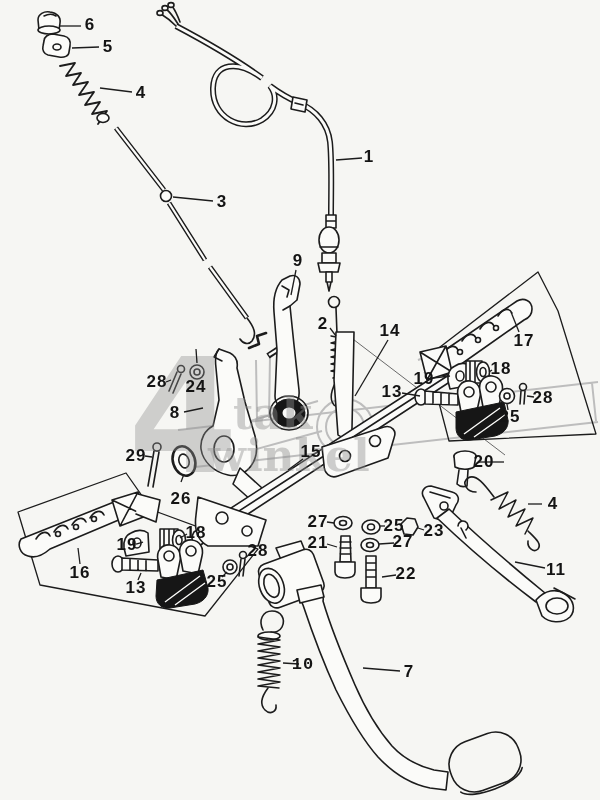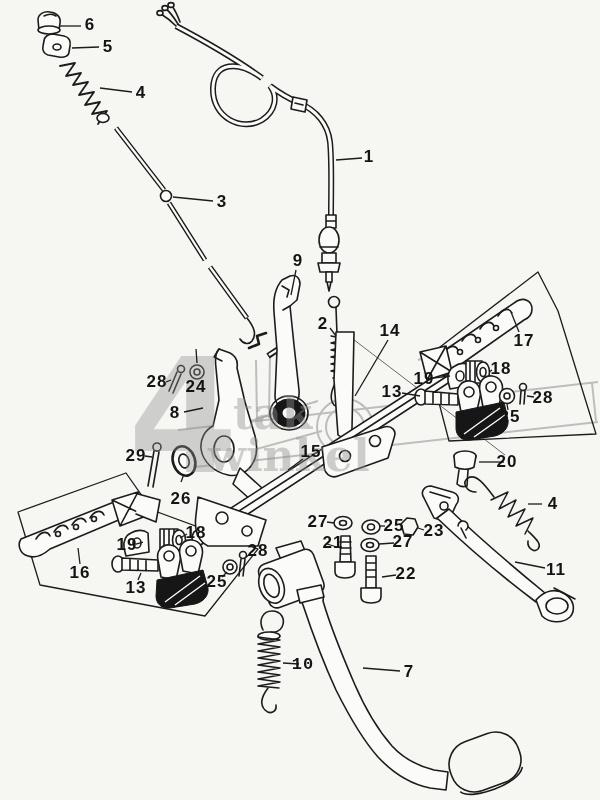--- a/index.html
+++ b/index.html
@@ -313,22 +313,22 @@
       <div class="plabel" style="left: 136px; top: 588px;">13</div>
       <div class="plabel" style="left: 392px; top: 392px;">13</div>
       <div class="plabel" style="left: 390px; top: 331px;">14</div>
       <div class="plabel" style="left: 311px; top: 452px;">15</div>
       <div class="plabel" style="left: 80px; top: 573px;">16</div>
       <div class="plabel" style="left: 524px; top: 341px;">17</div>
       <div class="plabel" style="left: 196px; top: 533px;">18</div>
       <div class="plabel" style="left: 501px; top: 369px;">18</div>
       <div class="plabel" style="left: 127px; top: 545px;">19</div>
       <div class="plabel" style="left: 424px; top: 379px;">19</div>
-      <div class="plabel" style="left: 507px; top: 462px;">20</div>
-      <div class="plabel" style="left: 333px; top: 543px; text-align: center;">21</div>
+      <div class="plabel" style="left: 484px; top: 462px;">20</div>
+      <div class="plabel" style="left: 318px; top: 543px; text-align: center;">21</div>
       <div class="plabel" style="left: 406px; top: 574px;">22</div>
       <div class="plabel" style="left: 434px; top: 531px;">23</div>
       <div class="plabel" style="left: 196px; top: 340px; margin-top: 47px;">24</div>
       <div class="plabel" style="left: 217px; top: 582px;">25</div>
       <div class="plabel" style="left: 394px; top: 526px;">25</div>
       <div class="plabel" style="left: 510px; top: 417px;">25</div>
       <div class="plabel" style="left: 181px; top: 491px; margin-top: 8px;">26</div>
       <div class="plabel" style="left: 318px; top: 522px;">27</div>
       <div class="plabel" style="left: 403px; top: 542px;">27</div>
       <div class="plabel" style="left: 157px; top: 382px;">28</div>

